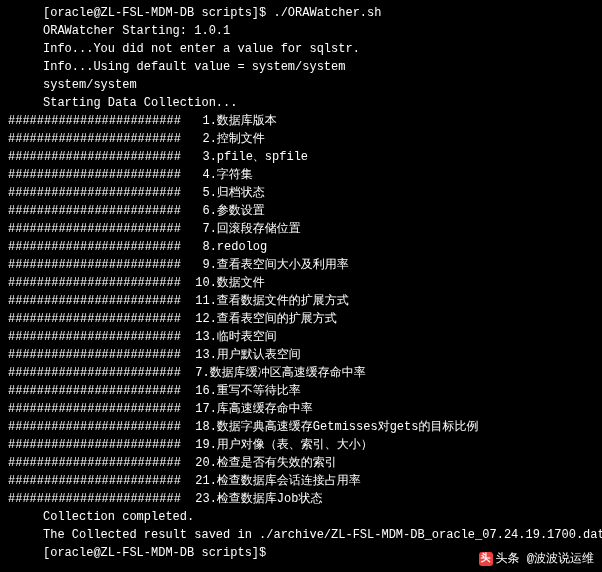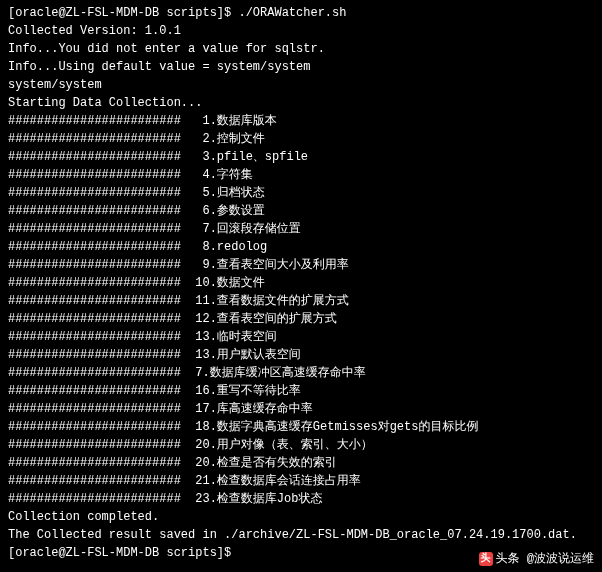--- a/index.html
+++ b/index.html
@@ -14,20 +14,21 @@
       font-size: 12px;
       line-height: 1.5;
       padding: 4px 8px;
       width: 602px;
       height: 572px;
       overflow: hidden;
       position: relative;
     }
     .terminal-line {
       white-space: pre;
+      margin-left: 35px;
     }
     .item-row {
       white-space: pre;
     }
     .watermark {
       position: absolute;
       bottom: 4px;
       right: 8px;
       font-size: 12px;
       color: #fff;
@@ -47,21 +48,21 @@
       margin-right: 3px;
       vertical-align: middle;
       font-weight: bold;
     }
   </style>
 </head>
 <body>
 
 <div class="terminal-line">[oracle@ZL-FSL-MDM-DB scripts]$ ./ORAWatcher.sh</div>
 <div class="terminal-line"></div>
-<div class="terminal-line">Collected Version: 1.0.1</div>
+<div class="terminal-line">ORAWatcher Starting: 1.0.1</div>
 <div class="terminal-line"></div>
 <div class="terminal-line"></div>
 <div class="terminal-line">Info...You did not enter a value for sqlstr.</div>
 <div class="terminal-line">Info...Using default value = system/system</div>
 <div class="terminal-line">system/system</div>
 <div class="terminal-line">Starting Data Collection...</div>
 <div class="terminal-line"></div>
 
 <div id="items-container">
     <div class="item-row">########################   1.数据库版本</div>
@@ -75,21 +76,21 @@
     <div class="item-row">########################   9.查看表空间大小及利用率</div>
     <div class="item-row">########################  10.数据文件</div>
     <div class="item-row">########################  11.查看数据文件的扩展方式</div>
     <div class="item-row">########################  12.查看表空间的扩展方式</div>
     <div class="item-row">########################  13.临时表空间</div>
     <div class="item-row">########################  13.用户默认表空间</div>
     <div class="item-row">########################  7.数据库缓冲区高速缓存命中率</div>
     <div class="item-row">########################  16.重写不等待比率</div>
     <div class="item-row">########################  17.库高速缓存命中率</div>
     <div class="item-row">########################  18.数据字典高速缓存Getmisses对gets的目标比例</div>
-    <div class="item-row">########################  20.用户对像（表、索引、大小）</div>
+    <div class="item-row">########################  19.用户对像（表、索引、大小）</div>
     <div class="item-row">########################  20.检查是否有失效的索引</div>
     <div class="item-row">########################  21.检查数据库会话连接占用率</div>
     <div class="item-row">########################  23.检查数据库Job状态</div>
   </div>
 
 <div class="terminal-line">Collection completed.</div>
 <div class="terminal-line">The Collected result saved in ./archive/ZL-FSL-MDM-DB_oracle_07.24.19.1700.dat.</div>
 <div class="terminal-line"></div>
 <div class="terminal-line">[oracle@ZL-FSL-MDM-DB scripts]$ </div>
 

